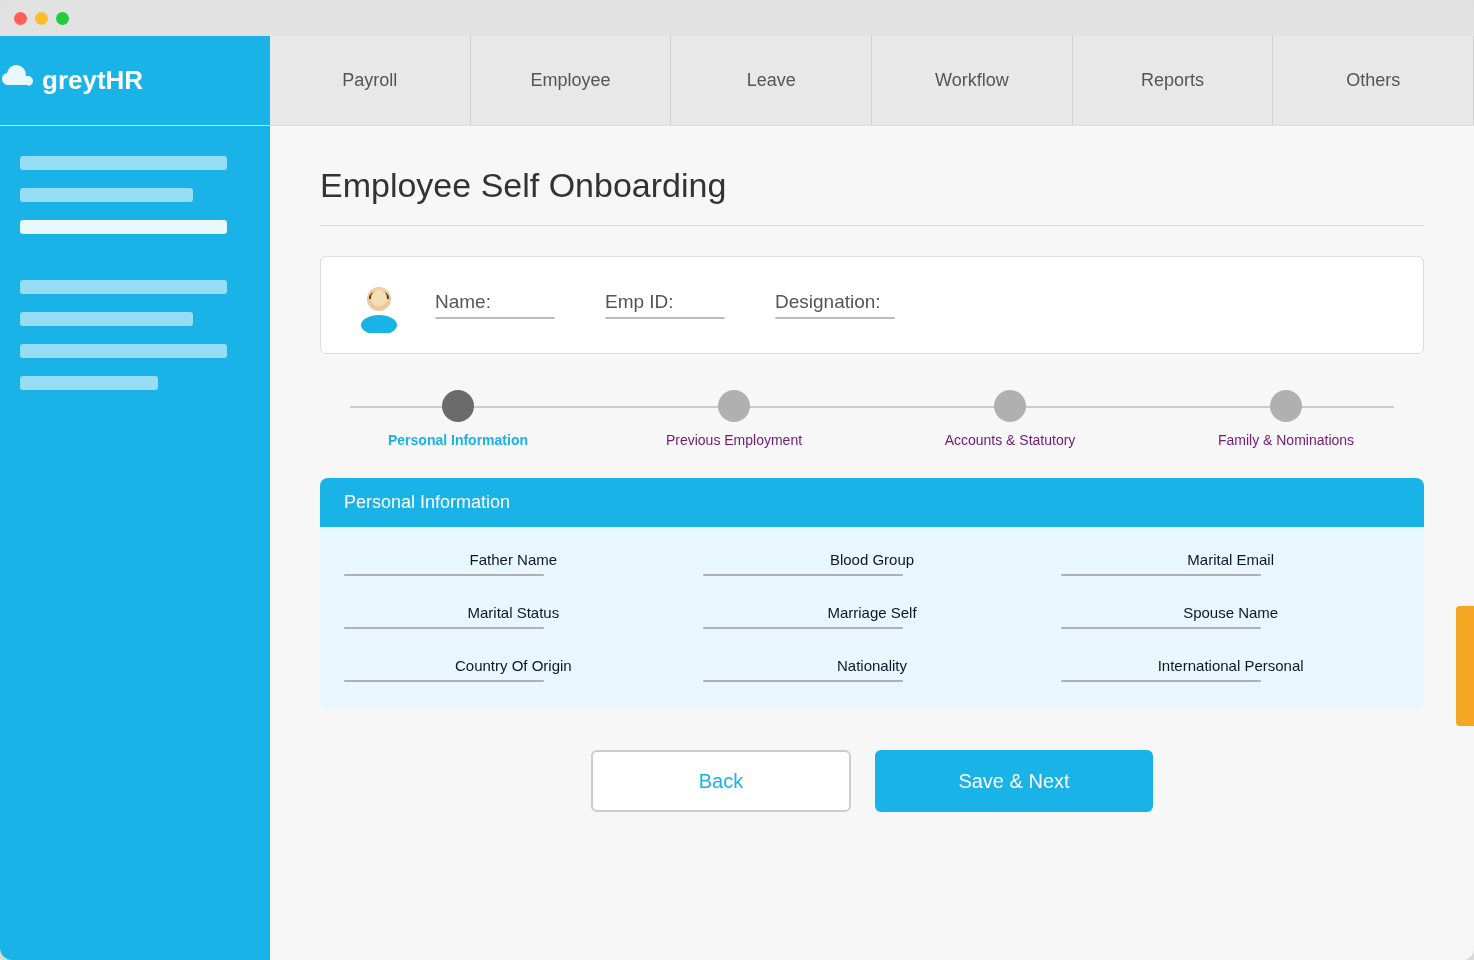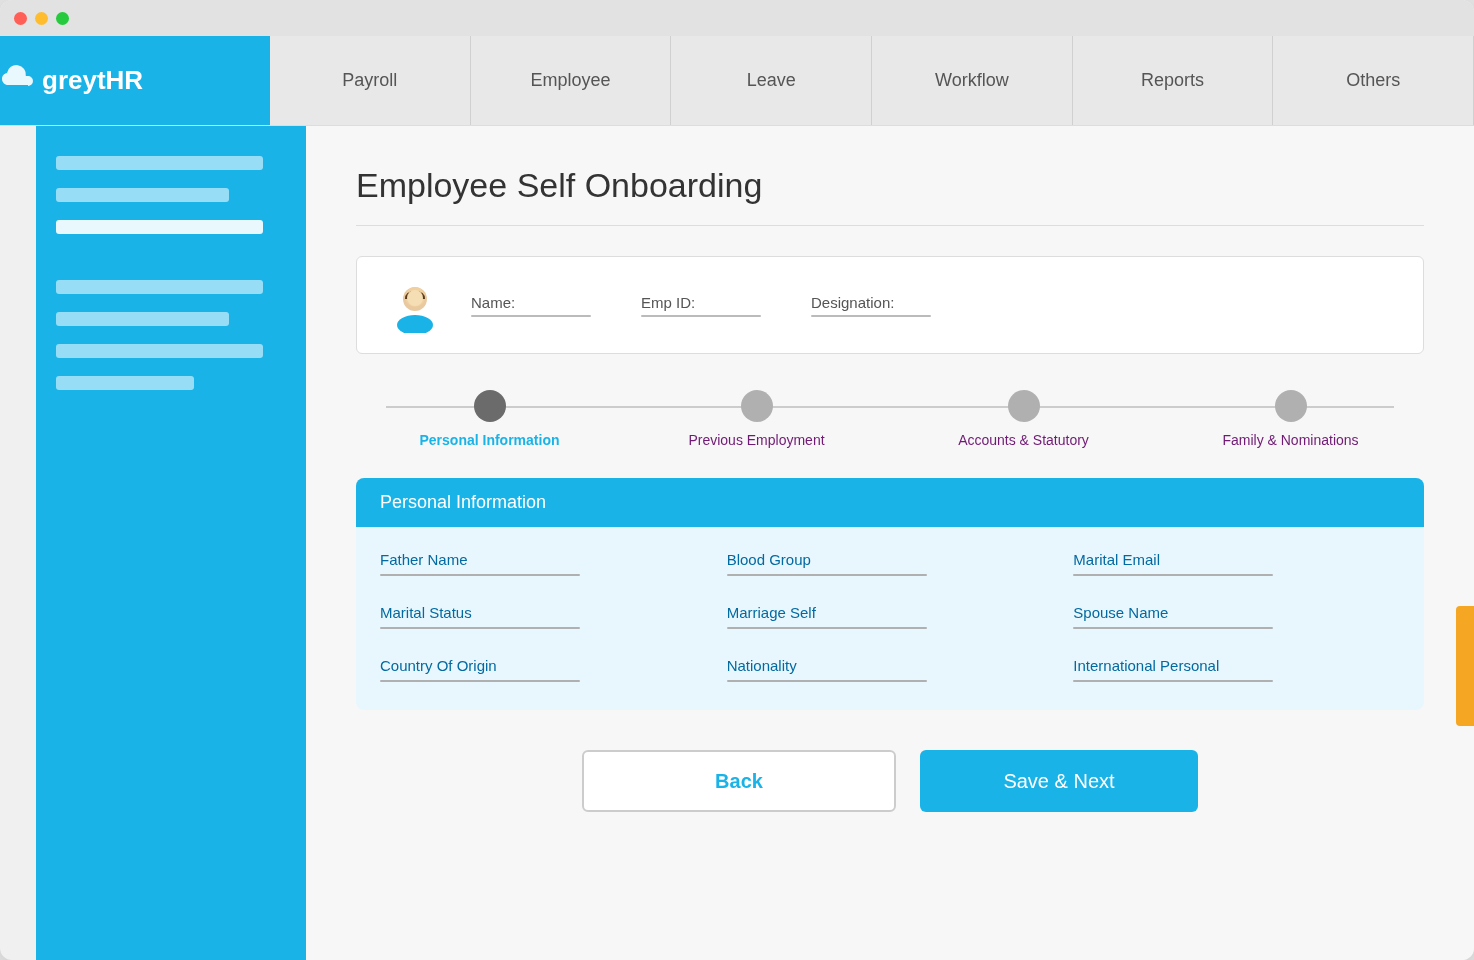--- a/index.html
+++ b/index.html
@@ -77,21 +77,20 @@
       cursor: pointer;
       background: #e8e8e8;
       border-right: 1px solid #d0d0d0;
       transition: background 0.15s;
     }
 
     
     .main-layout {
       display: flex;
       flex: 1;
-      margin-left: 36px;
     }
     
     .sidebar {
       width: 270px;
       background: #1ab3e8;
       flex-shrink: 0;
       padding: 30px 20px;
       display: flex;
       flex-direction: column;
       gap: 18px;
@@ -161,21 +160,21 @@
       display: flex;
       gap: 50px;
       flex: 1;
     }
     .emp-field {
       display: flex;
       flex-direction: column;
       gap: 4px;
     }
     .emp-field-label {
-      font-size: 15px;
+      font-size: 19px;
       color: #555;
       font-weight: 500;
     }
     .emp-field-line {
       width: 120px;
       height: 2px;
       background: #bbb;
       border-radius: 1px;
     }
 
@@ -253,47 +252,48 @@
       row-gap: 28px;
       column-gap: 20px;
     }
     .field-group {
       display: flex;
       flex-direction: column;
       gap: 6px;
     }
     .field-label {
       font-size: 15px;
-      color: #0369a1;
+      color: #0f172a;
+      text-align: center;
     }
     .field-underline {
       width: 100%;
       max-width: 200px;
       height: 2px;
       background: #b0b0b0;
       border-radius: 1px;
     }
 
     
     .buttons-row {
       display: flex;
       gap: 24px;
       justify-content: center;
       margin-top: 10px;
     }
     .btn-back {
-      width: 314px;
+      width: 260px;
       height: 62px;
       border: 2px solid #ccc;
       background: #fff;
       color: #1ab3e8;
       font-size: 20px;
       border-radius: 6px;
       cursor: pointer;
-      font-weight: 700;
+      font-weight: 400;
     }
     .btn-save {
       width: 278px;
       height: 62px;
       background: #1ab3e8;
       color: #fff;
       font-size: 20px;
       border-radius: 6px;
       border: none;
       cursor: pointer;

